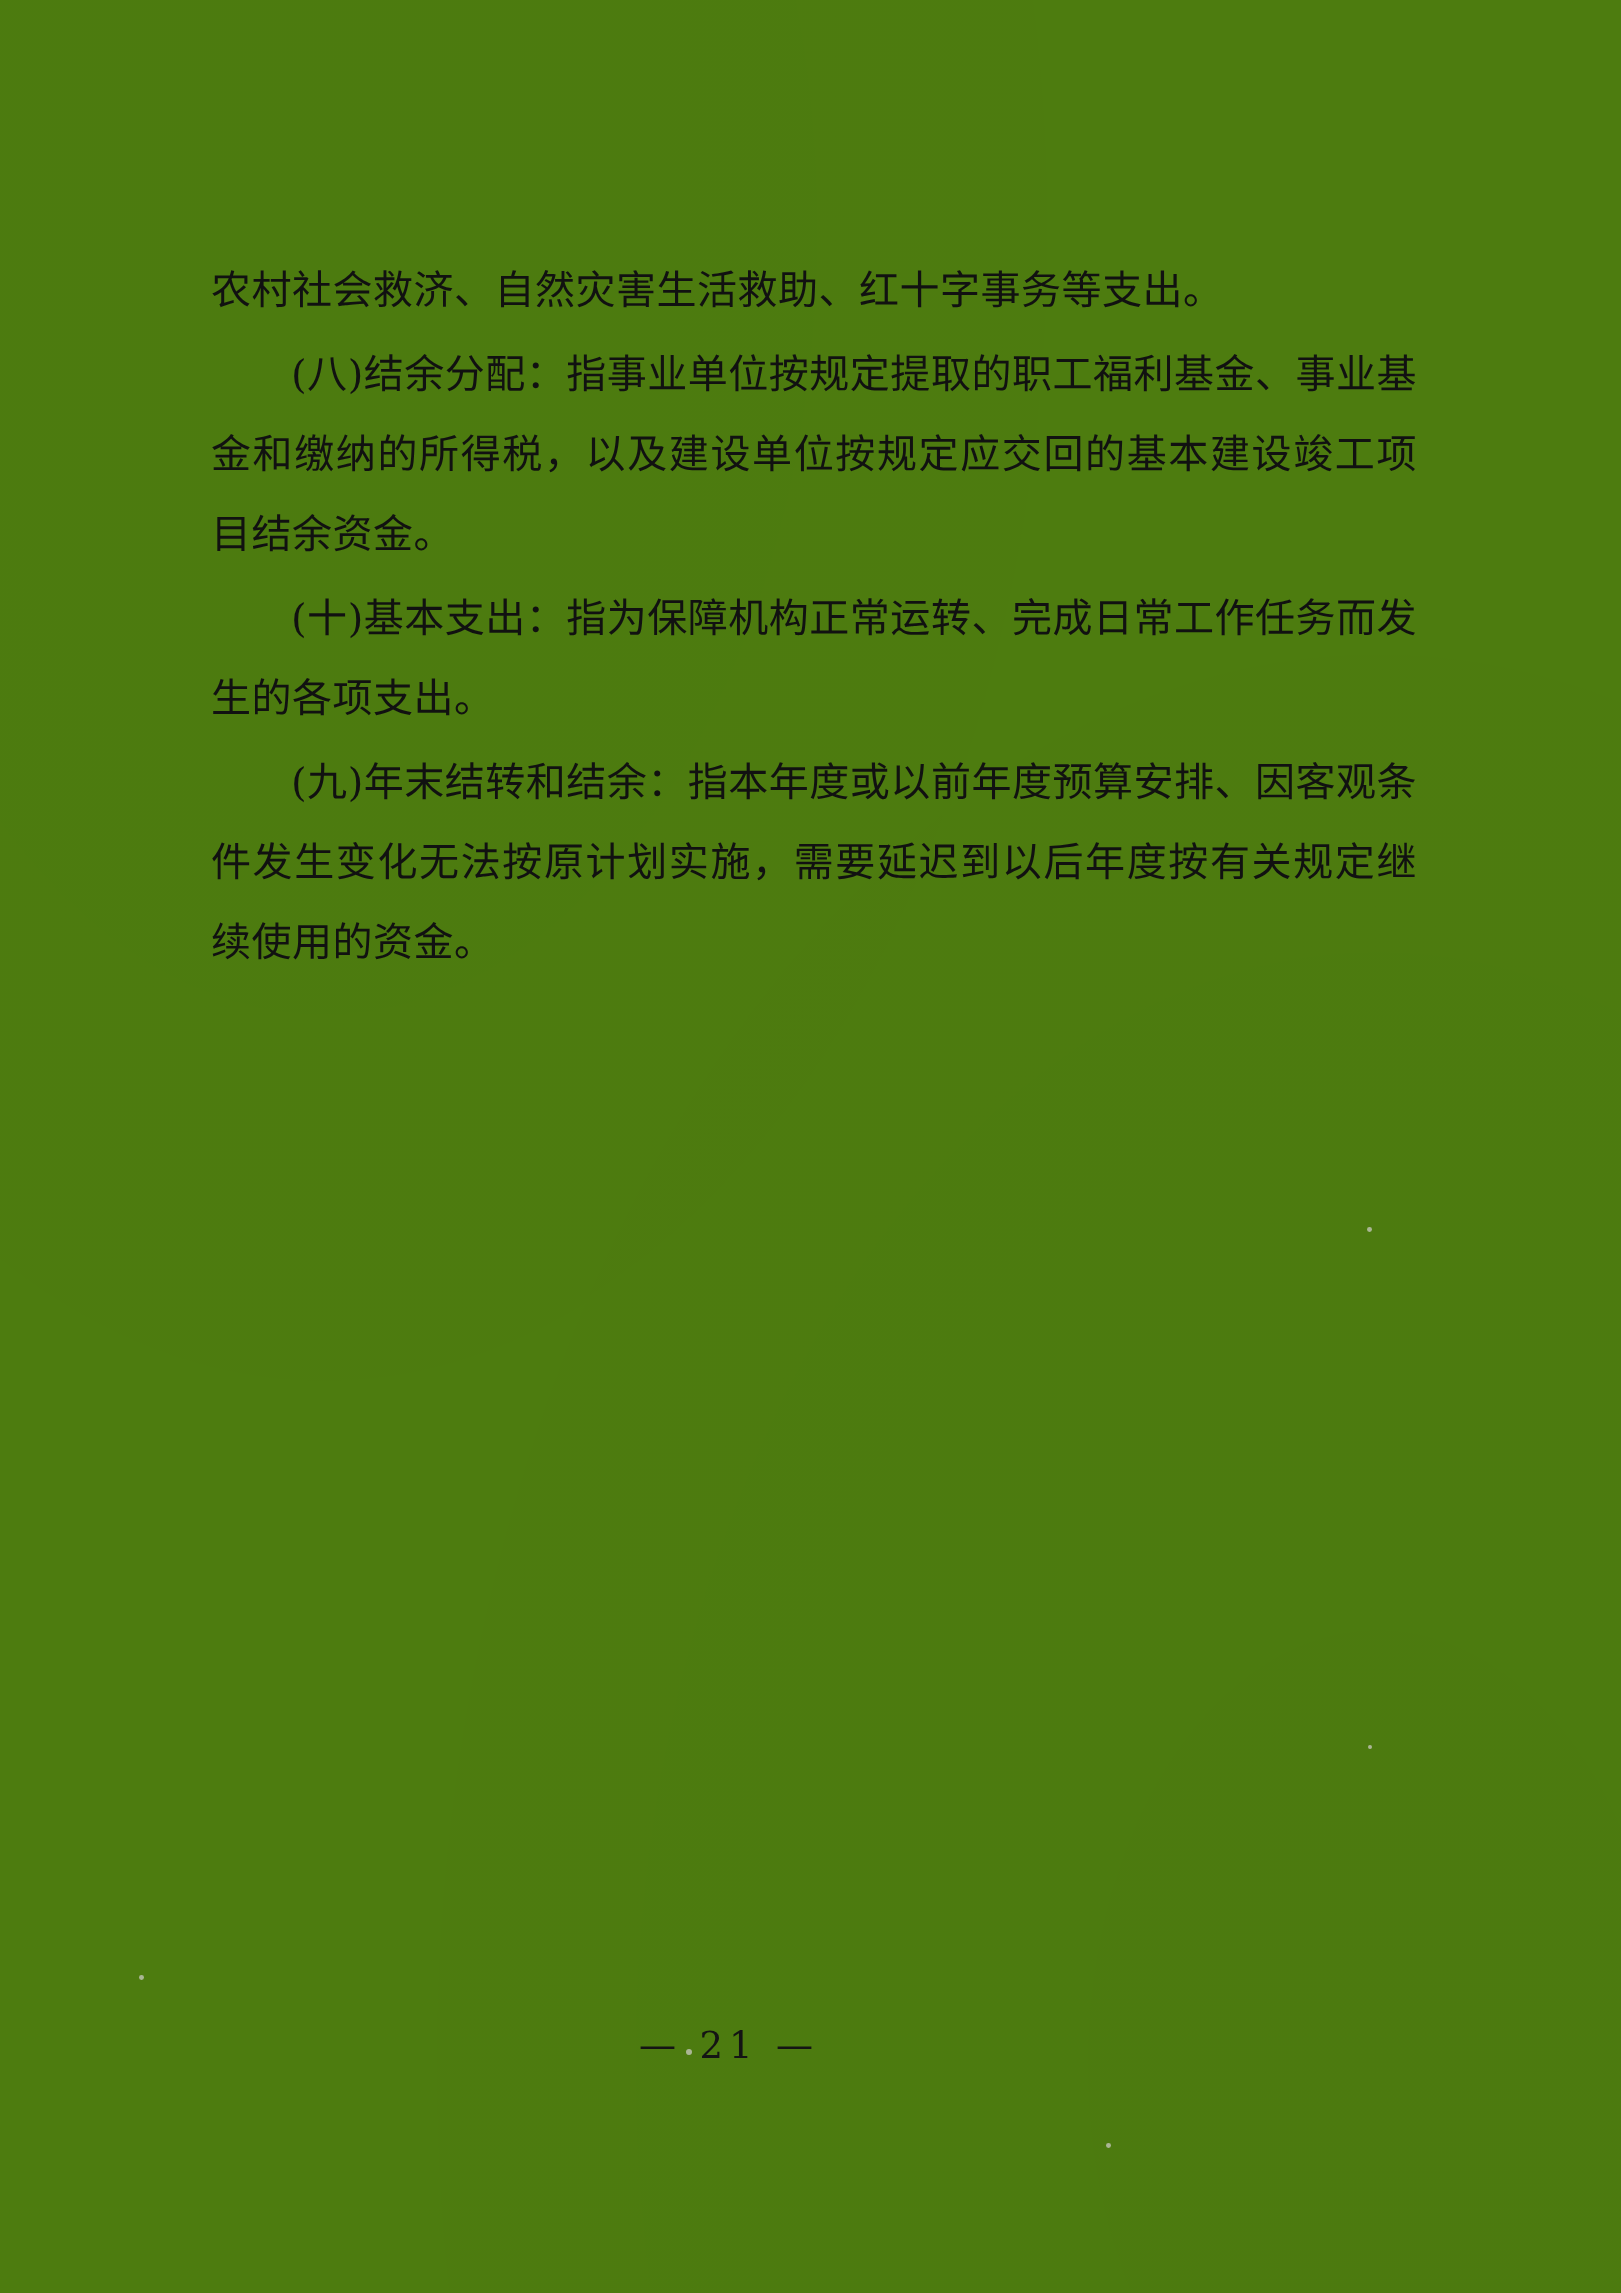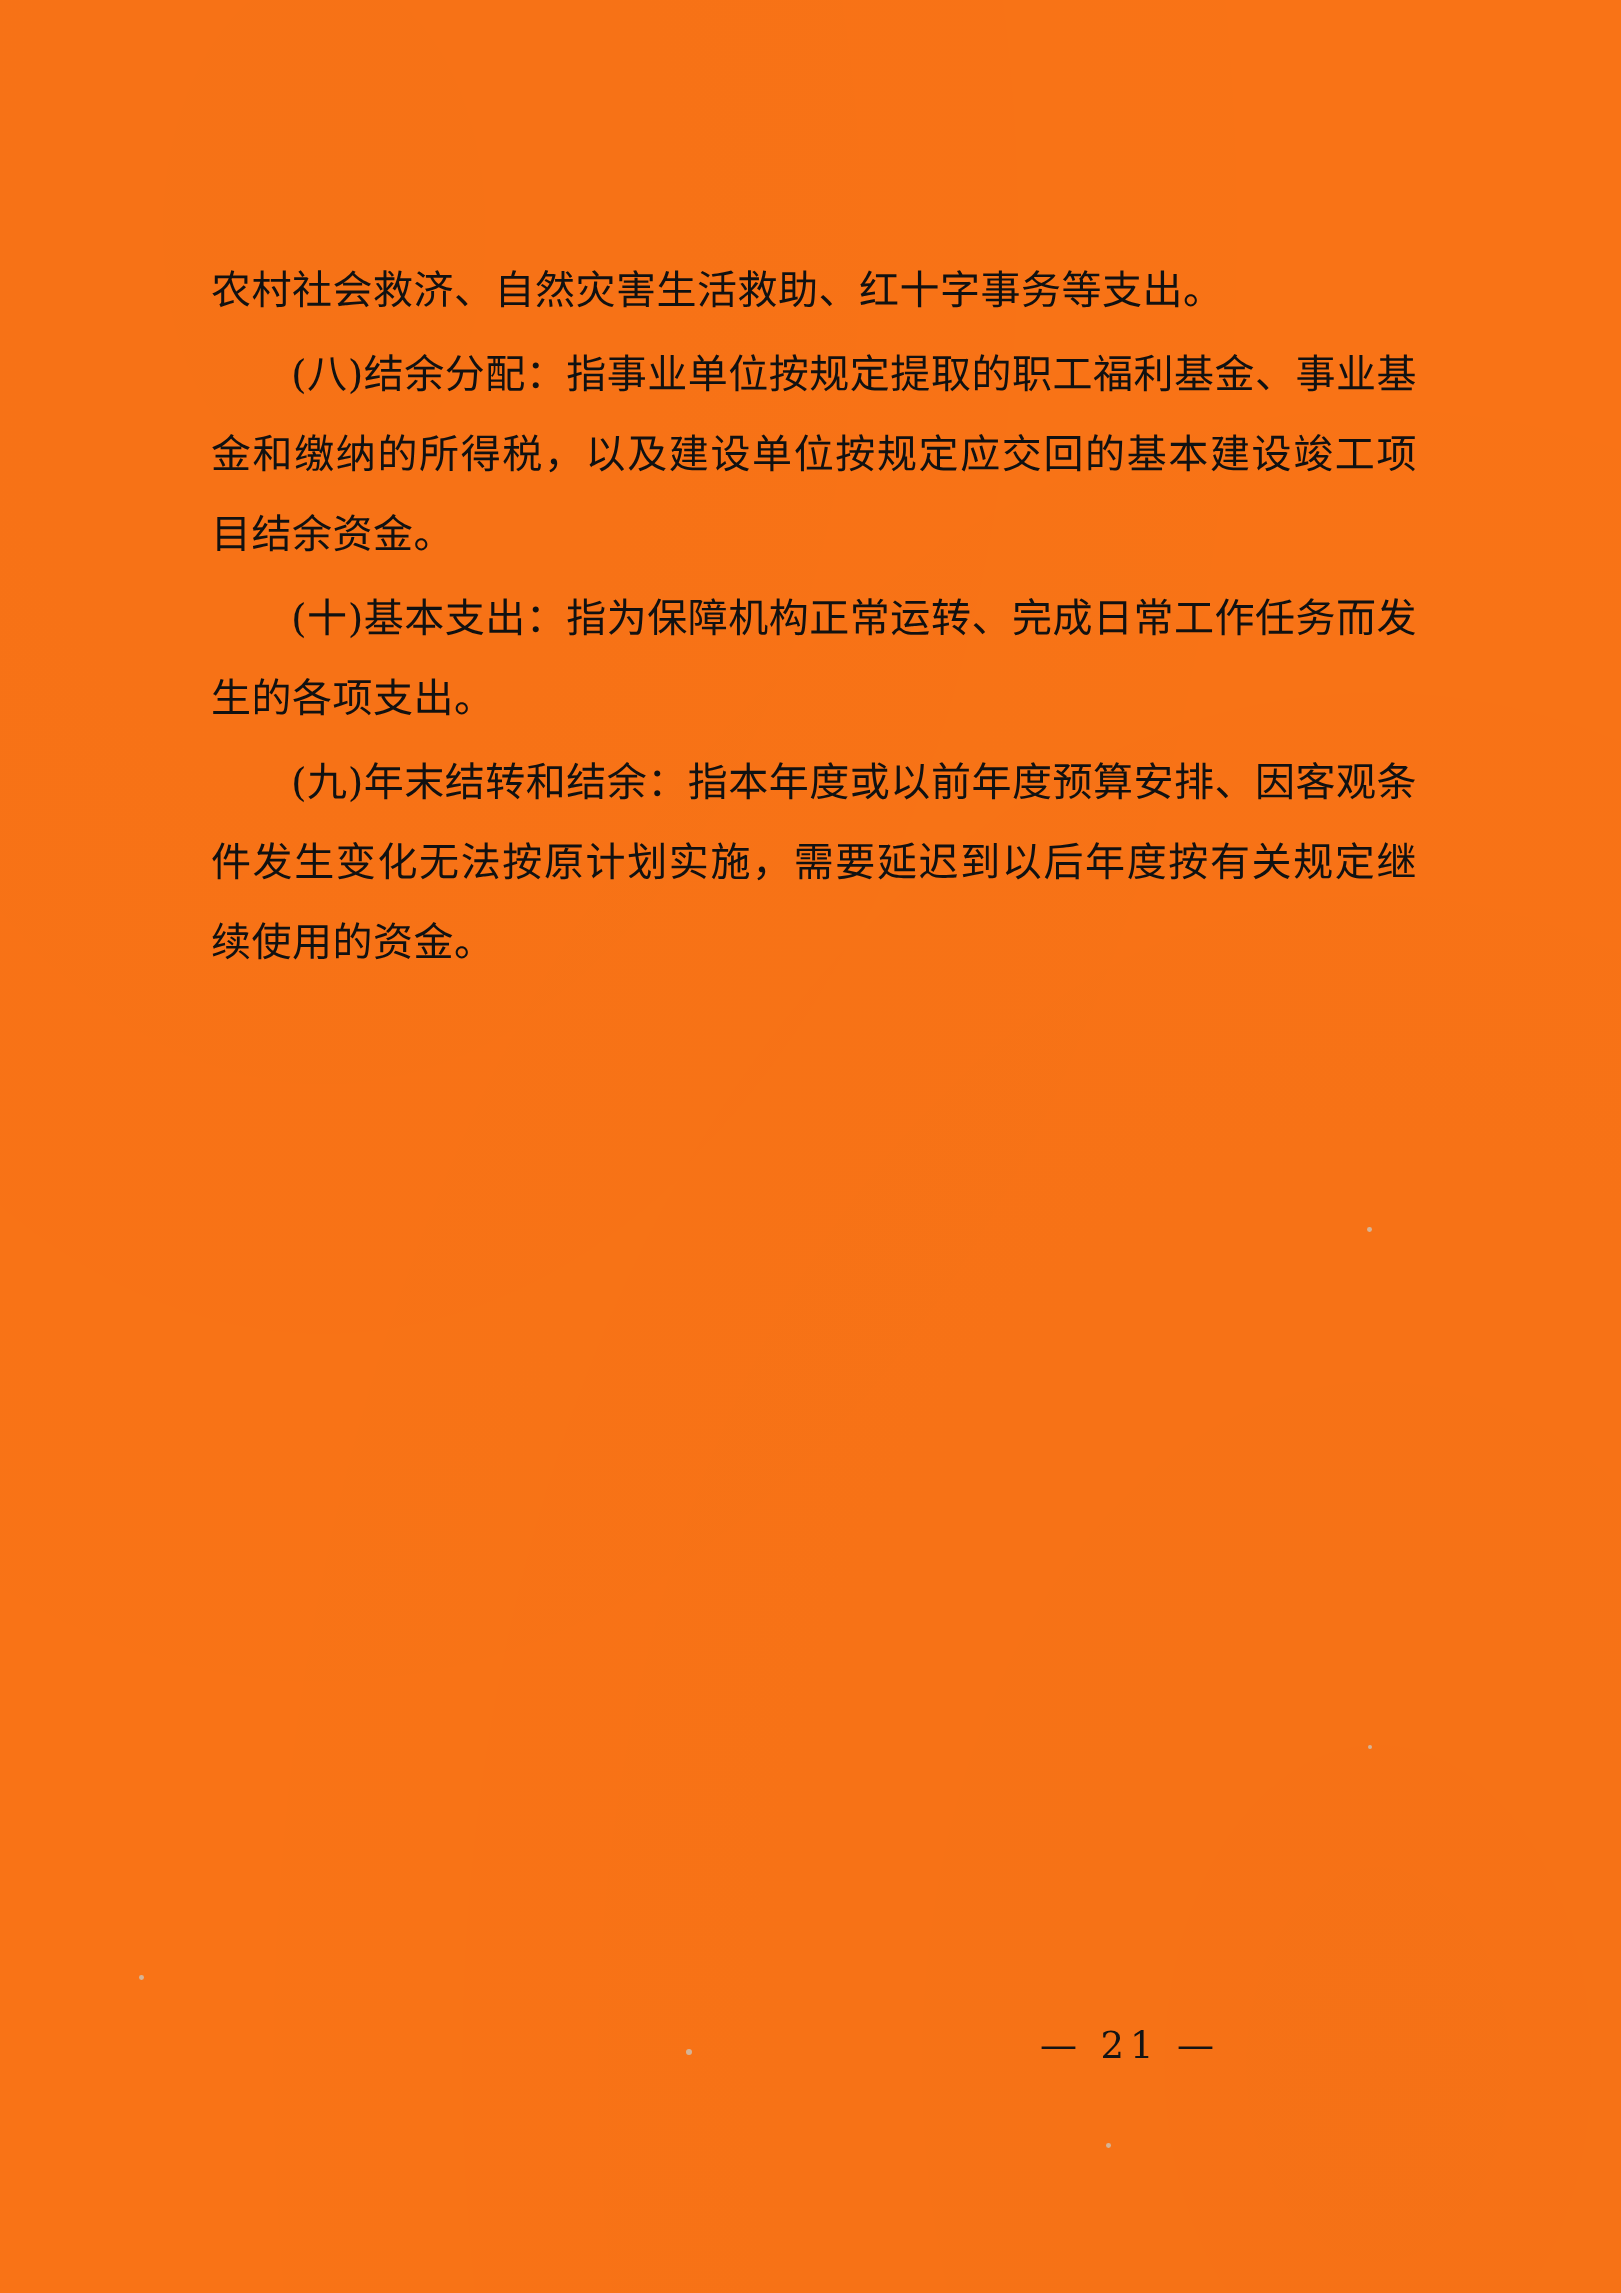--- a/index.html
+++ b/index.html
@@ -4,21 +4,21 @@
 <style>
   html, body {
     margin: 0;
     padding: 0;
     background: #ffffff;
   }
   .page {
     position: relative;
     width: 1621px;
     height: 2294px;
-    background: #f97316;
+    background: #4d7c0f;
     overflow: hidden;
     font-family: "DejaVu Serif", "Liberation Serif", serif;
     color: #111111;
   }
   
   .page::before {
     content: "";
     position: absolute;
     inset: 0;
     background:
@@ -42,21 +42,20 @@
     white-space: pre-wrap;
   }
   .indent {
     text-indent: 80px;
   }
   .page-number {
     position: absolute;
     left: 12px;
     right: 0;
     top: 2024px;
-    text-align: center;
     font-size: 37px;
     letter-spacing: 5.9px;
     color: #141414;
     font-family: "DejaVu Serif", "Liberation Serif", serif;
   }
   .pn-inner {
     display: inline-block;
     padding-left: 627px;
   }
   

